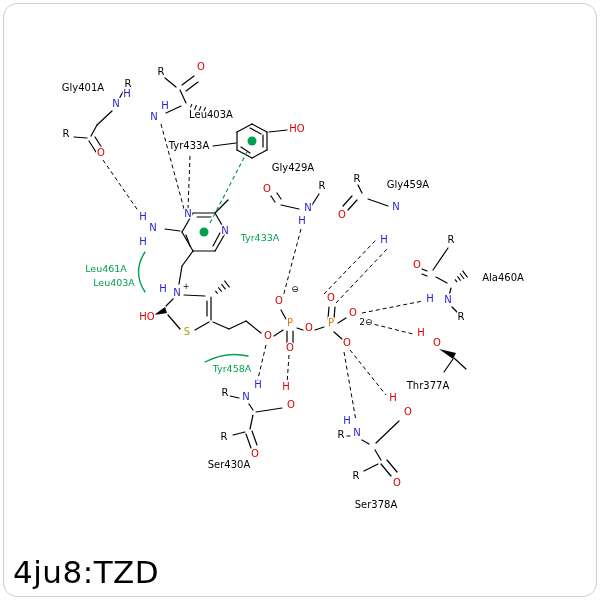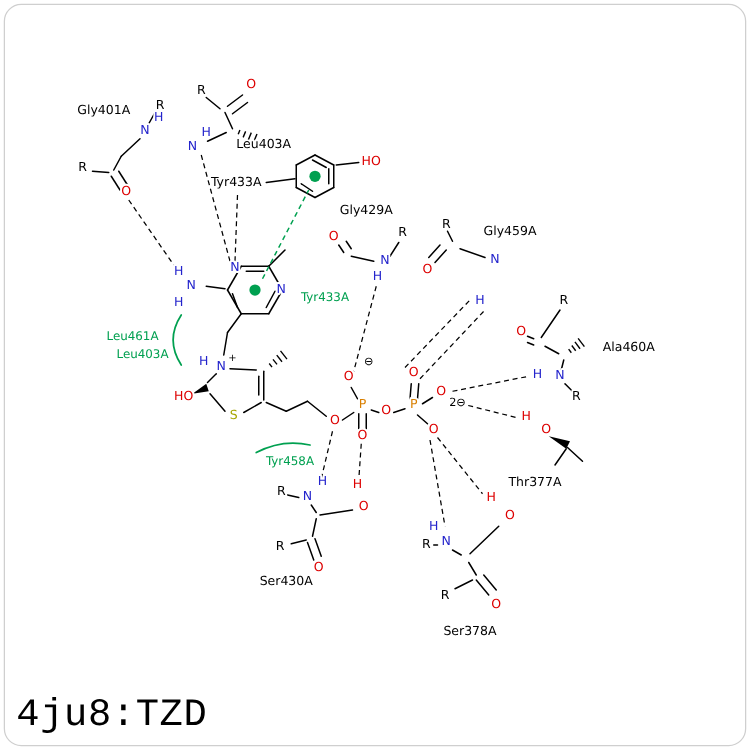--- a/index.html
+++ b/index.html
@@ -1,20 +1,20 @@
 <!DOCTYPE html>
 <html><head>
 <meta charset="utf-8">
 <style>
   html,body{margin:0;padding:0;background:#fff;}
   body{width:600px;height:600px;position:relative;font-family:"DejaVu Sans","Liberation Sans",sans-serif;overflow:hidden;}
   .frame{position:absolute;inset:3px;border:1px solid #cfcfcf;border-radius:14px;pointer-events:none;}
   svg{position:absolute;left:0;top:0;}
   svg text{paint-order:stroke;stroke:#ffffff;stroke-width:3px;stroke-linejoin:round;font-family:"DejaVu Sans","Liberation Sans",sans-serif;}
-  .title{position:absolute;left:13px;bottom:10px;font-size:31px;color:#000;letter-spacing:0.5px;font-family:Liberation Mono, monospace;}
+  .title{position:absolute;left:13px;bottom:10px;font-size:31px;color:#000;letter-spacing:0.5px;}
 </style>
 </head>
 <body>
 
 <div class="frame"></div>
 
 <svg id="diagram" width="600" height="600" viewBox="0 0 600 600">
   <g id="g-arcs">
       <path d="M145,252 Q132,272 145,292" fill="none" stroke="#00a050" stroke-width="1.4" stroke-linecap="round"></path>
       <path d="M205,362 Q226,351 248,356" fill="none" stroke="#00a050" stroke-width="1.4" stroke-linecap="round"></path>

